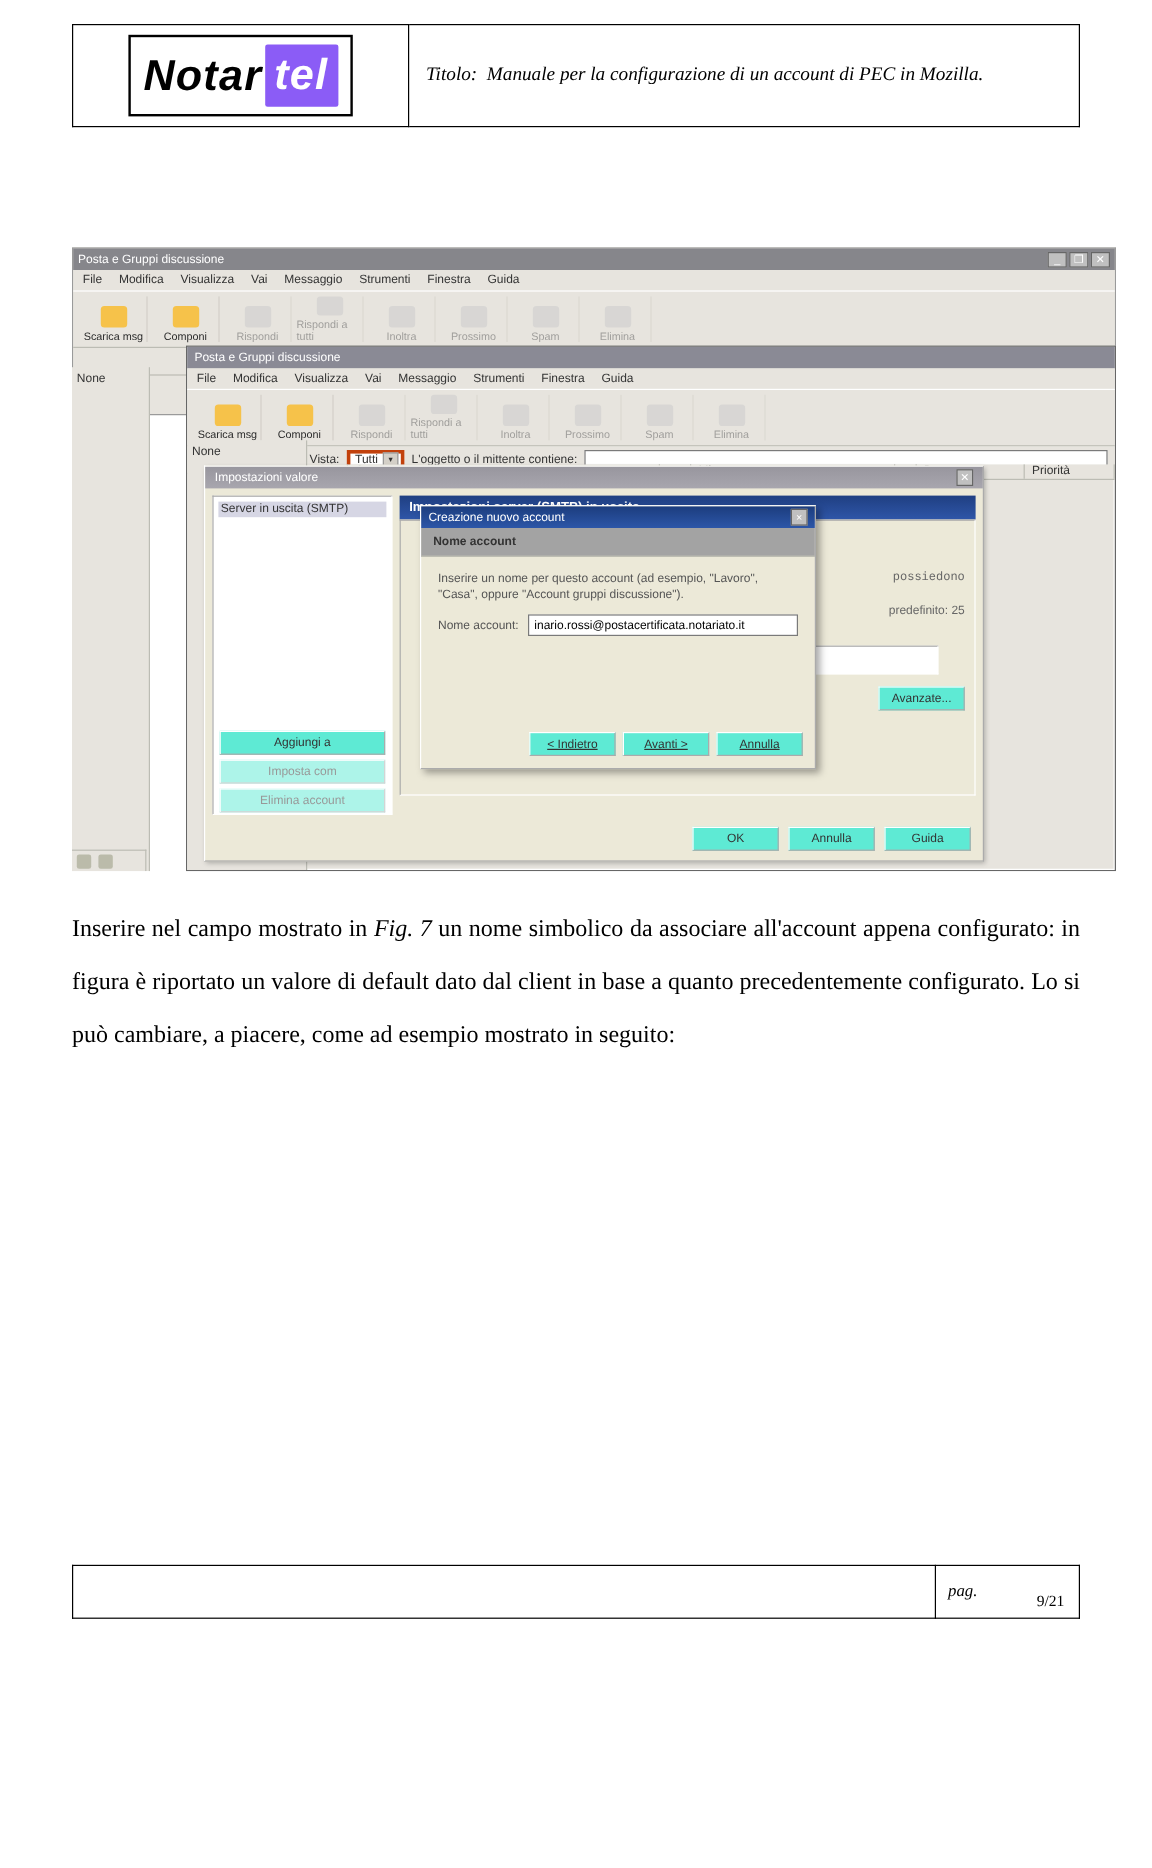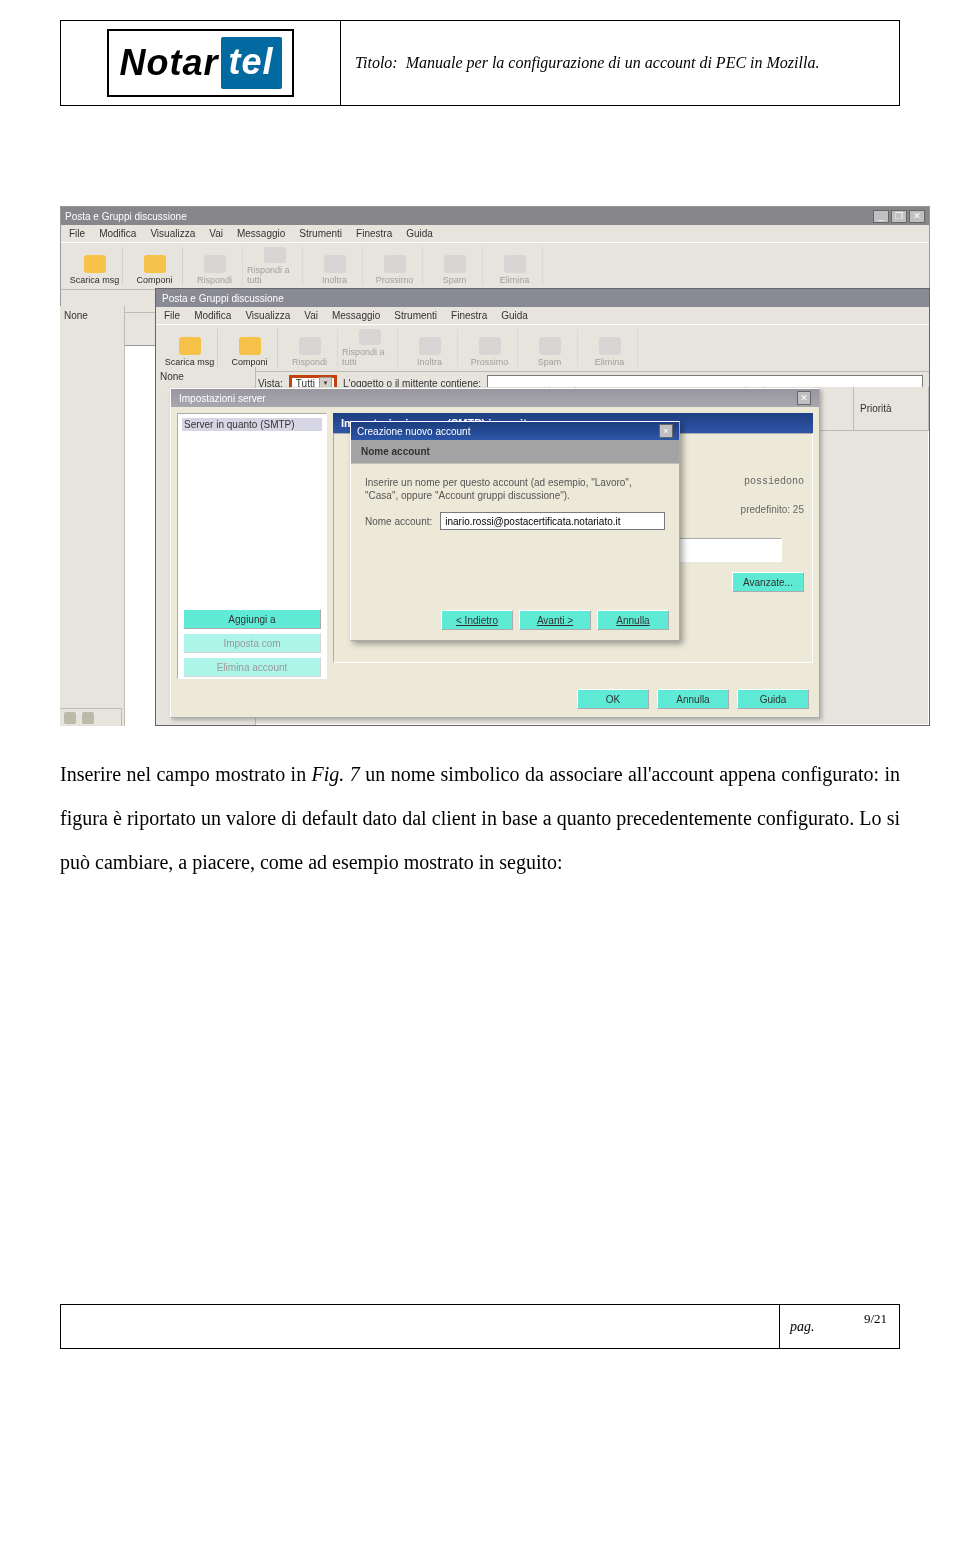--- a/index.html
+++ b/index.html
@@ -38,21 +38,21 @@
   .logo-text {
     font-family: Arial, Helvetica, sans-serif;
     font-weight: 700;
     font-size: 36px;
     letter-spacing: 1px;
     display: inline-flex;
     align-items: center;
   }
   .logo-notar { color: #000; font-style: italic; }
   .logo-tel {
-    background: #0369a1;
+    background: #8b5cf6;
     color: #fff;
     padding: 4px 8px 6px 8px;
     margin-left: 2px;
     font-style: italic;
     border-radius: 2px;
   }
   .title-cell {
     padding: 8px 14px;
     font-family: 'Bookman Old Style', Georgia, serif;
     font-style: italic;
@@ -111,21 +111,21 @@
   .tb-btn .ic { width:22px; height:18px; border-radius:3px; margin-bottom:2px; }
   .tb-btn.on .lbl { color:#2b2b2b;}
   .tb-btn.off { opacity:.55; }
   .tb-btn.off .ic { background:#ccc; }
   .row-search { display:flex; align-items:center; gap:6px; padding:3px 6px; background:#e7e4de; border-bottom:1px solid #bcbcb4; }
   .row-search label { font-size:10px; }
   .inpt { border:1px solid #7a7a7a; background:#fff; height:16px; padding:0 4px; font-size:10px; }
   .dropdown-fake { display:inline-flex; align-items:center; border:3px solid #c2410c; background:#fff; height:16px; padding:0 2px 0 4px; font-size:10px; }
   .dropdown-fake .arrow { width:13px; height:13px; background:#d4d0c8; border:1px solid #999; margin-left:4px; display:flex; align-items:center; justify-content:center; font-size:7px;}
   .col-header { display:flex; background:#e7e4de; border-bottom:1px solid #bcbcb4; font-size:10px; }
-  .col-header div { padding:16px 6px; border-right:1px solid #bcbcb4; }
+  .col-header div { padding:0 6px; border-right:1px solid #bcbcb4; }
   .left-pane-outer { position:absolute; left:0; top:100px; width:65px; height:420px; background:#e7e4de; border-right:1px solid #bcbcb4; }
   .left-pane-outer .nlabel { font-size:10px; padding:4px;}
 
   
   .inner-window {
     position: absolute;
     left: 95px; top: 82px;
     width: 775px; height: 438px;
     background: #e7e4de;
     border: 1px solid #666;
@@ -236,21 +236,21 @@
   .footer-table .wide {}
   .footer-table .pagcell {
     width: 120px;
     font-family: 'Bookman Old Style', Georgia, serif;
     font-style: italic;
     font-size: 14px;
     padding: 4px 10px;
     text-align: left;
     position:relative;
   }
-  .pagcell .pn { position:absolute; right:12px; bottom:21px; font-style:normal; font-size:13px;margin-left:20px;}
+  .pagcell .pn { position:absolute; right:12px; bottom:6px; font-style:normal; font-size:13px;margin-left:20px;}
 </style>
 </head>
 <body>
 
 <div class="page">
 
   <table class="header-table">
     <tbody>
         <tr>
       <td class="logo-cell">
@@ -418,26 +418,26 @@
         <div style="flex:1">Priorità</div>
       </div>
 
       <div style="position:absolute; left:0; top:78px; width:100px; bottom:0; background:#e7e4de; border-right:1px solid #bcbcb4; padding:4px;">
         <div>None</div>
       </div>
     </div>
 
     <div class="account-dialog">
       <div class="dlg-title">
-        <span>Impostazioni server</span>
+        <span>Impostazioni valore</span>
         <span class="wbtn" style="height:14px;width:14px">✕</span>
       </div>
       <div class="dlg-body">
         <div class="dlg-left">
-          <div class="sel">Server in quanto (SMTP)</div>
+          <div class="sel">Server in uscita (SMTP)</div>
         </div>
         <div class="dlg-right">
           <div class="smtp-header">Impostazioni server (SMTP) in uscita</div>
           <div class="dlg-right-inner">
             <div class="side-label">possiedono</div>
             <div class="side-label2">predefinito:   25</div>
             <div style="border:1px inset #fff; background:#fff; height:24px; width:300px; margin-top:96px; margin-left:140px;"></div>
             <div class="adv-btn"><span class="btn-win">Avanzate...</span></div>
           </div>
         </div>

